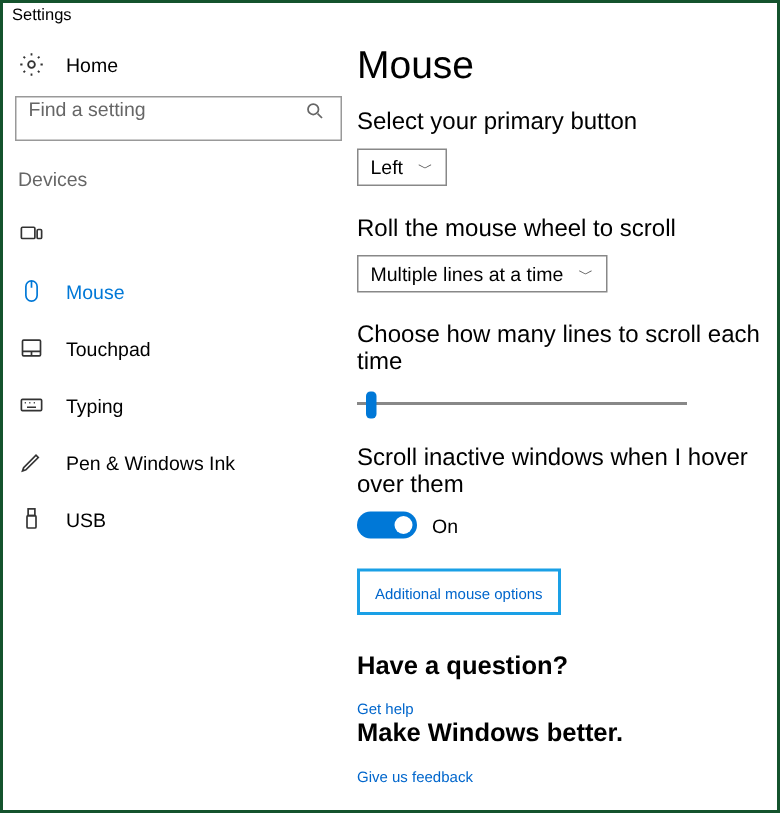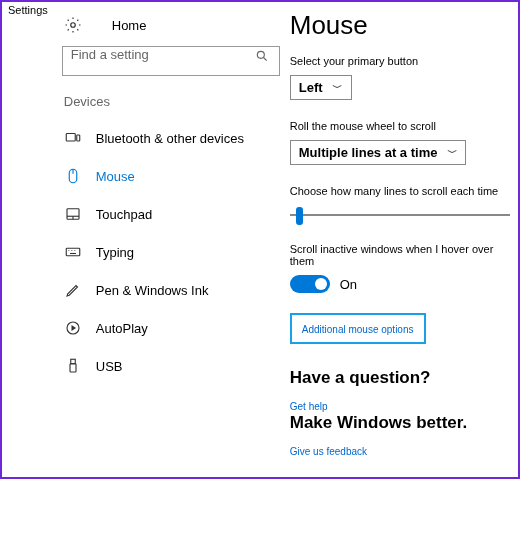--- a/index.html
+++ b/index.html
@@ -5,45 +5,45 @@
   * { box-sizing: border-box; }
   body {
     margin: 0;
     font-family: "Segoe UI", -apple-system, sans-serif;
     font-size: 13px;
     color: #000;
     background: #fff;
   }
   .window {
     width: 520px;
-    height: 479px;
-    border: 2px solid #6d28d9;
-    display: flex;
-    flex-direction: row;
+    height: 542px;
+    border: 2px solid #14532d;
+    display: flex;
+    flex-direction: column;
     overflow: hidden;
   }
   .titlebar {
     padding: 2px 6px 4px 6px;
     font-size: 11px;
   }
   .body {
     display: flex;
     flex: 1;
     overflow: hidden;
   }
   .sidebar {
     width: 232px;
     padding: 10px 4px 0 8px;
     display: flex;
     flex-direction: column;
   }
   .home-row {
     display: flex;
     align-items: center;
-    gap: 30px;
+    gap: 14px;
     padding: 4px 2px 12px 2px;
     cursor: pointer;
   }
   .icon {
     width: 18px;
     height: 18px;
     display: flex;
     align-items: center;
     justify-content: center;
     flex-shrink: 0;
@@ -78,33 +78,32 @@
     flex: 1;
     padding: 8px 10px 0 4px;
     overflow: hidden;
   }
   h1.page-title {
     font-weight: 400;
     font-size: 26px;
     margin: 0 0 14px 0;
   }
   .field-label {
-    font-size: 11px;
+    font-size: 16px;
     margin-bottom: 8px;
   }
   .dropdown {
     border: 1px solid #888;
     padding: 4px 8px;
     display: inline-flex;
     align-items: center;
     gap: 10px;
     font-size: 13px;
     cursor: pointer;
     margin-bottom: 20px;
-    font-weight: bold;
   }
   .dropdown.wide { min-width: 158px; justify-content: space-between; }
   .slider {
     position: relative;
     height: 20px;
     width: 220px;
     margin-bottom: 18px;
     cursor: pointer;
   }
   .slider .track {
@@ -195,21 +194,20 @@
 
       <div class="category-label">Devices</div>
 
       <div class="nav-item">
         <span class="icon">
             <svg viewBox="0 0 24 24" width="18" height="18" fill="none" stroke="#333" stroke-width="1.5">
               <rect x="3" y="6" width="12" height="10" rx="1"></rect>
               <rect x="17" y="8" width="4" height="8" rx="1"></rect>
             </svg>
           </span>
-        <span>Bluetooth &amp; other devices</span>
       </div>
       <div class="nav-item active">
         <span class="icon">
             <svg viewBox="0 0 24 24" width="18" height="18" fill="none" stroke="#0078d7" stroke-width="1.5">
               <rect x="7" y="3" width="10" height="18" rx="5"></rect>
               <line x1="12" y1="3" x2="12" y2="9"></line>
             </svg>
           </span>
         <span>Mouse</span>
       </div>
@@ -235,29 +233,20 @@
           </span>
         <span>Typing</span>
       </div>
       <div class="nav-item">
         <span class="icon">
             <svg viewBox="0 0 24 24" width="18" height="18" fill="none" stroke="#333" stroke-width="1.5">
               <path d="M4 20l3-1 11-11-2-2L5 17l-1 3z"></path>
             </svg>
           </span>
         <span>Pen &amp; Windows Ink</span>
-      </div>
-      <div class="nav-item">
-        <span class="icon">
-            <svg viewBox="0 0 24 24" width="18" height="18" fill="none" stroke="#333" stroke-width="1.5">
-              <circle cx="12" cy="12" r="8"></circle>
-              <polygon points="10,8 16,12 10,16" fill="#333" stroke="none"></polygon>
-            </svg>
-          </span>
-        <span>AutoPlay</span>
       </div>
       <div class="nav-item">
         <span class="icon">
             <svg viewBox="0 0 24 24" width="18" height="18" fill="none" stroke="#333" stroke-width="1.5">
               <rect x="9" y="3" width="6" height="6"></rect>
               <rect x="8" y="9" width="8" height="11" rx="1"></rect>
             </svg>
           </span>
         <span>USB</span>
       </div>

